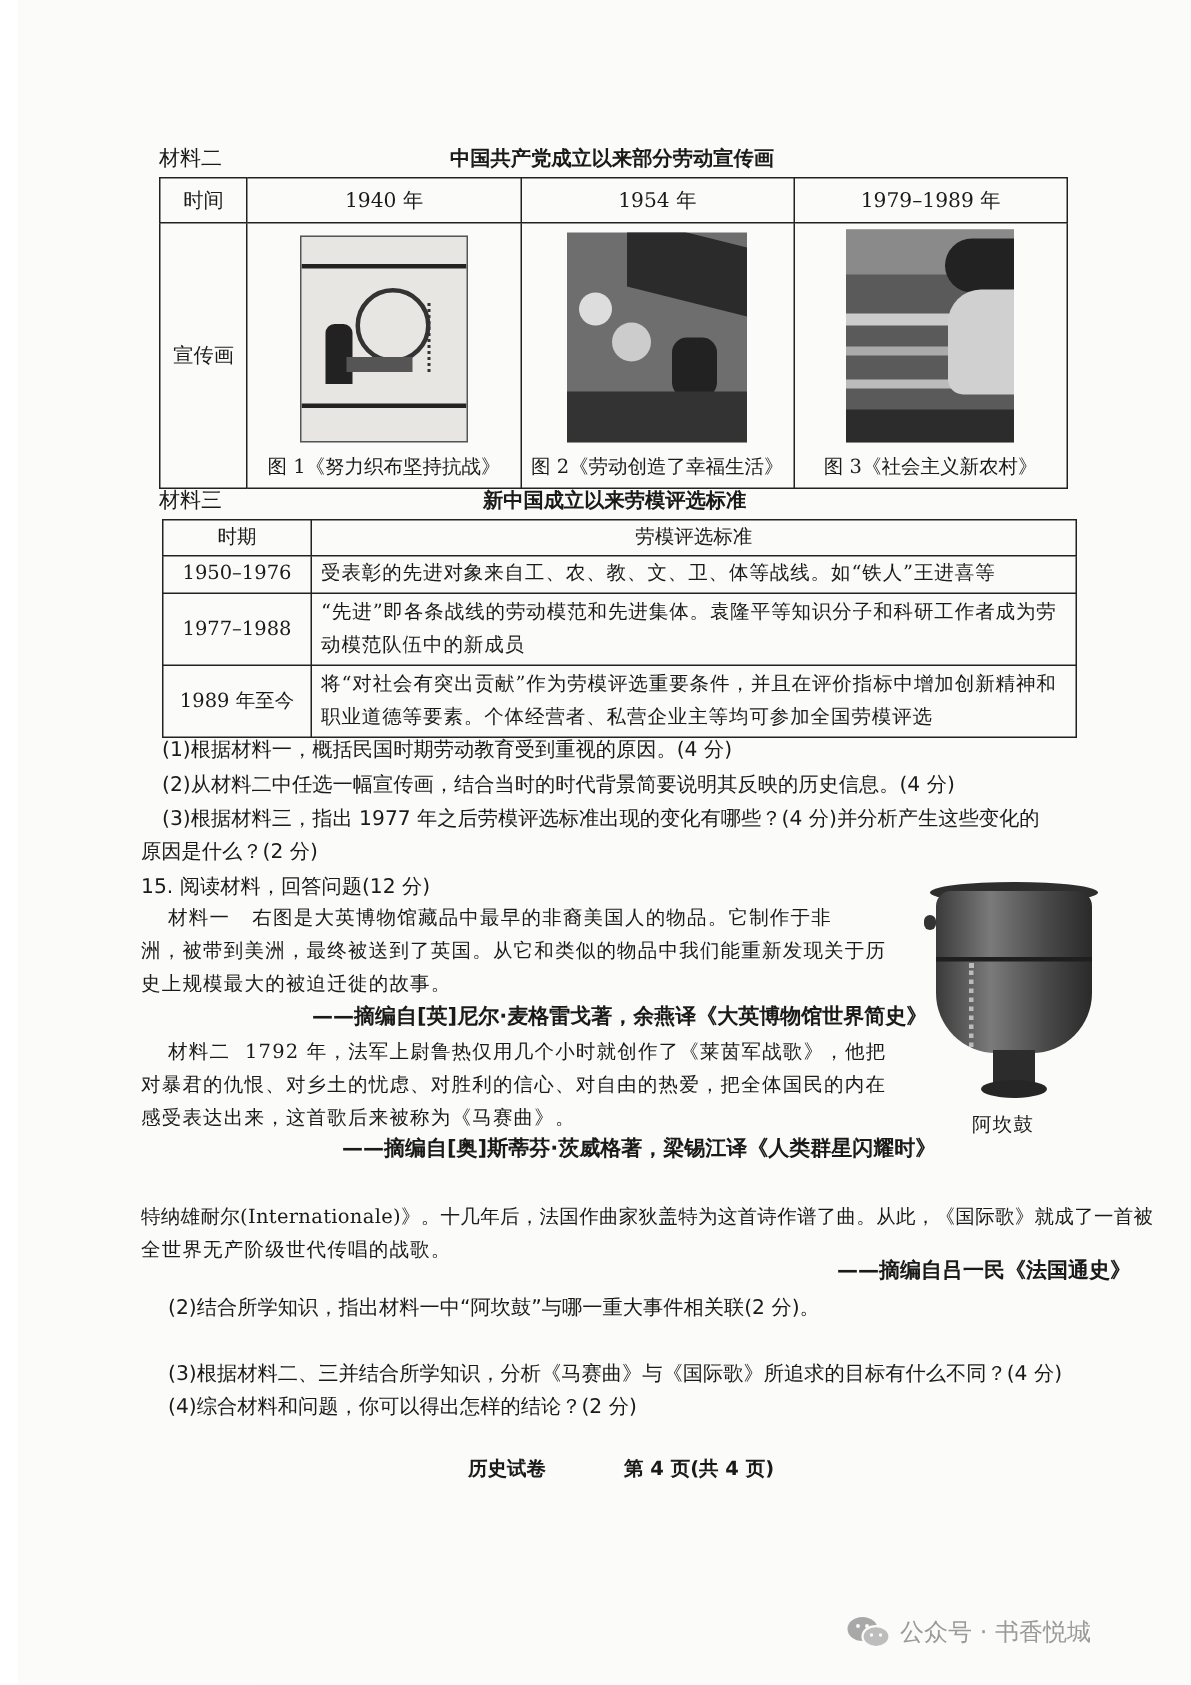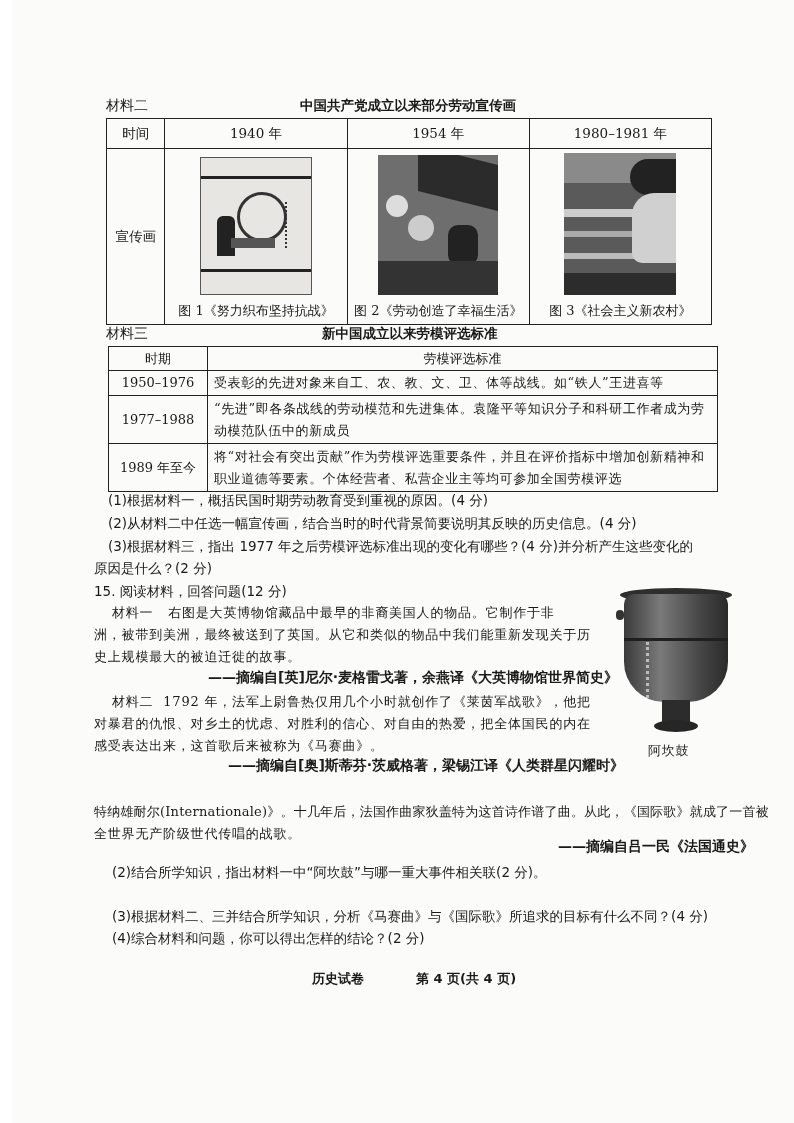--- a/index.html
+++ b/index.html
@@ -32,21 +32,21 @@
 
   <div class="abs mat-label" style="left:94px; top:97px;">材料二</div>
   <div class="abs title-bold" style="left:288px; top:97px;">中国共产党成立以来部分劳动宣传画</div>
 
   <table class="t2">
     <tbody>
         <tr style="height:30px;">
       <td style="width:58px;">时间</td>
       <td style="width:182px;">1940 年</td>
       <td style="width:182px;">1954 年</td>
-      <td style="width:182px;">1980–1981 年</td>
+      <td style="width:182px;">1979–1989 年</td>
     </tr>
     <tr style="height:172px;">
       <td>宣传画</td>
       <td style="vertical-align:bottom;">
         <div style="padding-top:6px;">
           <div class="poster" style="width:110px; height:136px; background:#e8e6e2; border:1px solid #555;">
             <div style="position:absolute; left:0; right:0; top:18px; height:3px; background:#222;"></div>
             <div style="position:absolute; left:0; right:0; bottom:22px; height:3px; background:#222;"></div>
             <div style="position:absolute; left:36px; top:34px; width:44px; height:44px; border:3px solid #333; border-radius:50%;"></div>
             <div style="position:absolute; left:16px; top:58px; width:18px; height:40px; background:#222; border-radius:6px 6px 0 0;"></div>
@@ -146,13 +146,24 @@
   <div class="abs body-text" style="left:82px; top:823px;">全世界无产阶级世代传唱的战歌。</div>
   <div class="abs src" style="left:546px; top:838px;">——摘编自吕一民《法国通史》</div>
 
   <div class="abs q" style="left:100px; top:861px;">(2)结合所学知识，指出材料一中“阿坎鼓”与哪一重大事件相关联(2 分)。</div>
   <div class="abs q" style="left:100px; top:905px;">(3)根据材料二、三并结合所学知识，分析《马赛曲》与《国际歌》所追求的目标有什么不同？(4 分)</div>
   <div class="abs q" style="left:100px; top:927px;">(4)综合材料和问题，你可以得出怎样的结论？(2 分)</div>
 
   <div class="abs footer" style="left:300px; top:970px;">历史试卷</div>
   <div class="abs footer" style="left:404px; top:970px;">第 4 页(共 4 页)</div>
 
+  <div class="abs wm" style="left:552px; top:1076px; display:flex; align-items:center; gap:6px;">
+    <svg width="30" height="24" viewBox="0 0 30 24">
+      <ellipse cx="11" cy="10" rx="10" ry="8" fill="#a8a8a8"></ellipse>
+      <ellipse cx="20" cy="15" rx="9" ry="7" fill="#bdbdbd" stroke="#fbfbfa" stroke-width="1.5"></ellipse>
+      <circle cx="8" cy="8" r="1.3" fill="#fbfbfa"></circle>
+      <circle cx="14" cy="8" r="1.3" fill="#fbfbfa"></circle>
+      <circle cx="17" cy="14" r="1.1" fill="#fbfbfa"></circle>
+      <circle cx="23" cy="14" r="1.1" fill="#fbfbfa"></circle>
+    </svg>
+    <span>公众号 · 书香悦城</span>
+  </div>
 </div>
 
 </body></html>

